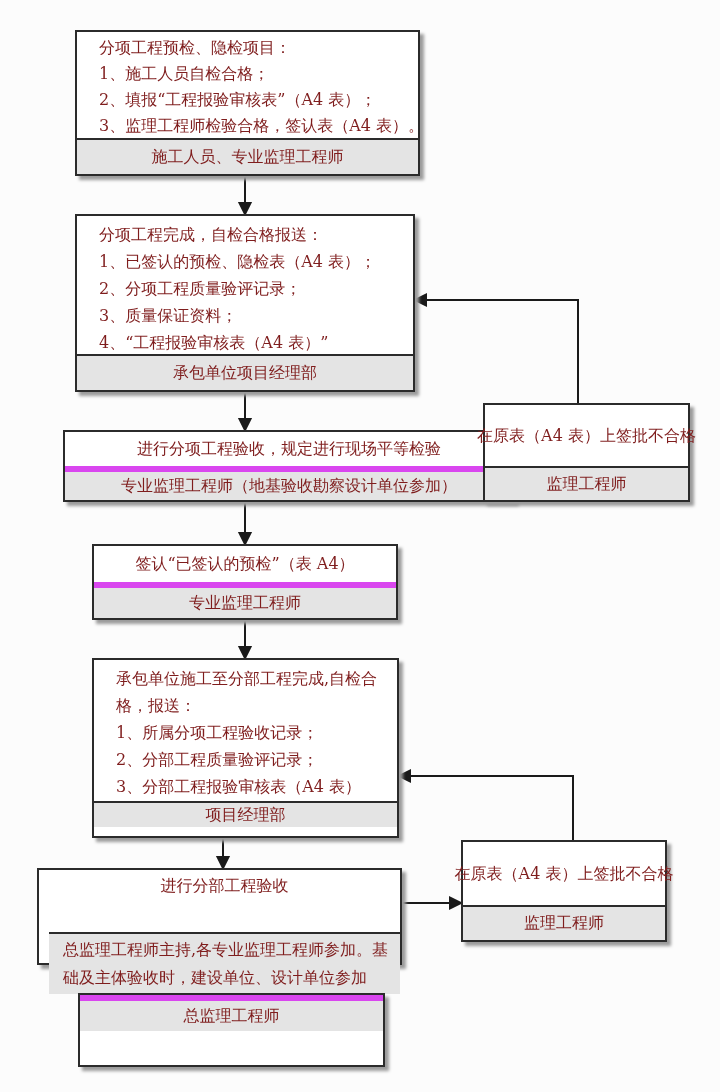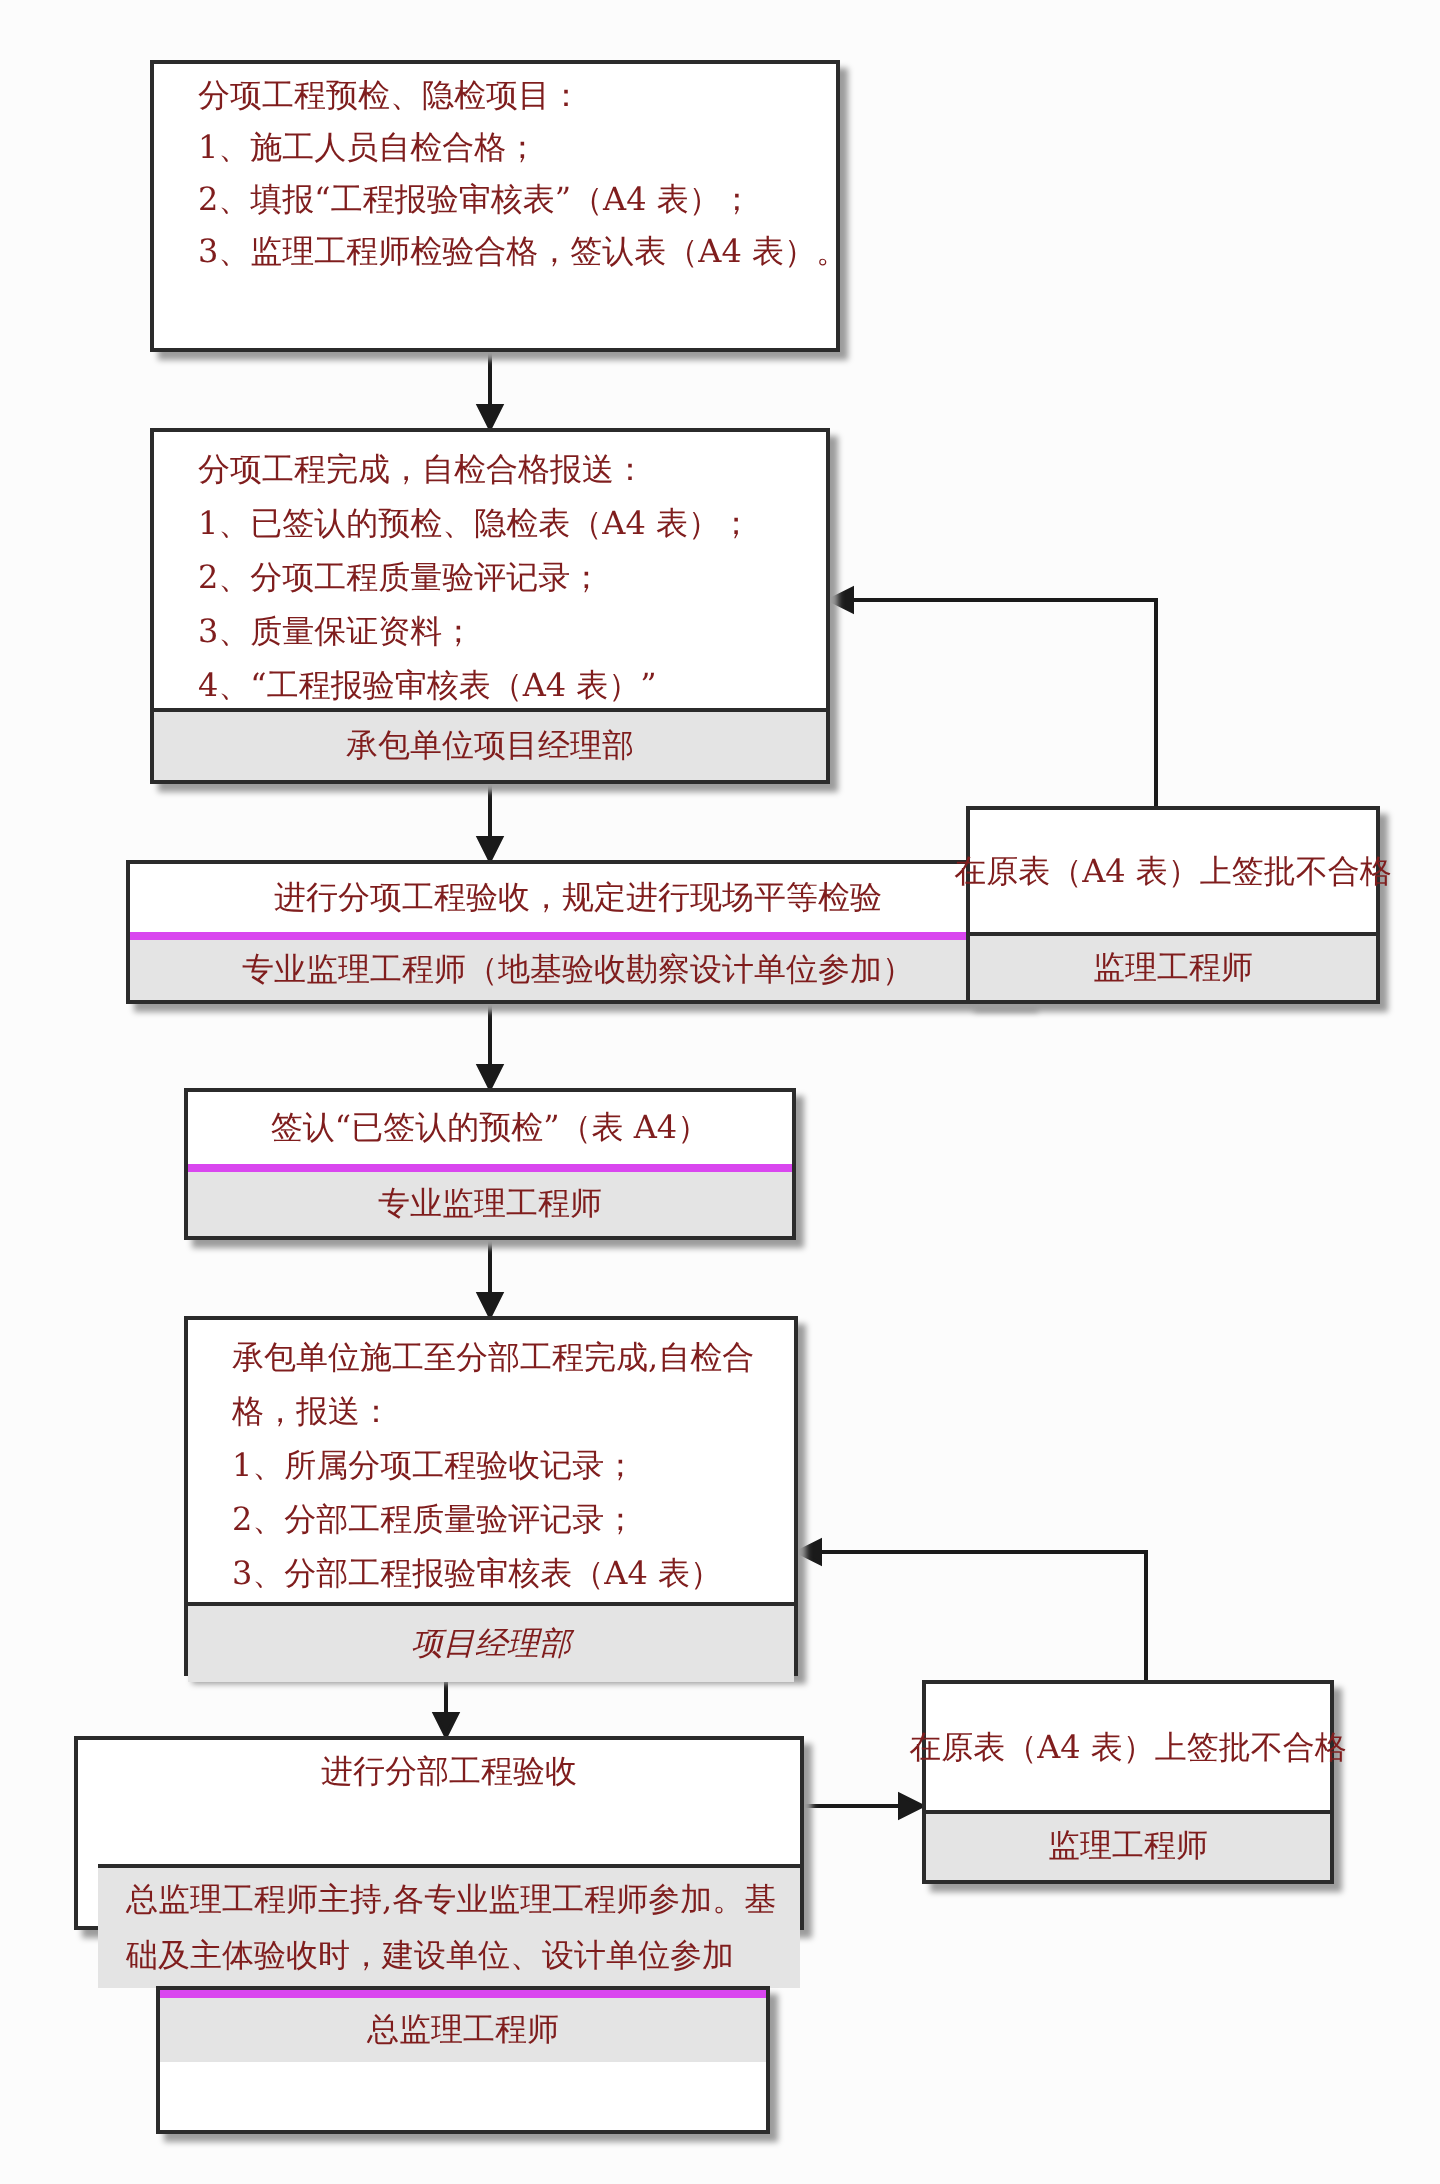--- a/index.html
+++ b/index.html
@@ -12,21 +12,21 @@
     position:absolute;box-sizing:border-box;background:#ffffff;
     border:2px solid #2b2b2b;box-shadow:4px 4px 3px #9c9c9c;
   }
   .body{box-sizing:border-box;}
   .line{white-space:nowrap;}
   .footer{
     box-sizing:border-box;background:#e4e4e4;border-top:2px solid #2b2b2b;
     display:flex;align-items:center;justify-content:center;white-space:nowrap;
   }
   .row{box-sizing:border-box;display:flex;align-items:center;justify-content:center;white-space:nowrap;}
-  .row.gray{background:#e4e4e4;border-top:4px solid #d946ef;}
+  .row.gray{background:#e4e4e4;border-top:6px solid #d946ef;}
   .stack{box-sizing:border-box;display:flex;flex-direction:row;align-items:center;justify-content:center;}
 
   .b1{left:75px;top:30px;width:345px;height:146px;}
   .b1 .body{height:106px;padding:3px 0 0 22px;line-height:26px;}
   .b1 .footer{height:36px;}
 
   .b2{left:75px;top:214px;width:340px;height:178px;}
   .b2 .body{height:138px;padding:5px 0 0 22px;line-height:27px;}
   .b2 .footer{height:36px;}
 
@@ -37,21 +37,21 @@
   .r1{left:483px;top:403px;width:207px;height:99px;}
   .r1 .white{height:61px;line-height:29px;}
   .r1 .footer{height:34px;}
 
   .b4{left:92px;top:544px;width:306px;height:76px;}
   .b4 .row1{height:36px;}
   .b4 .row2{height:36px;}
 
   .b5{left:92px;top:658px;width:307px;height:180px;}
   .b5 .body{height:141px;padding:5px 0 0 22px;line-height:27px;}
-  .b5 .footer{height:40px;font-style:italic;}
+  .b5 .footer{height:26px;}
 
   .r2{left:461px;top:840px;width:206px;height:102px;}
   .r2 .white{height:63px;line-height:29px;}
   .r2 .footer{height:35px;}
 
   .b6{left:37px;top:868px;width:365px;height:97px;padding-left:10px;}
   .b6 .row1{height:33px;}
   .b6 .row2{height:60px;background:#e4e4e4;border-top:2px solid #2b2b2b;
             display:flex;flex-direction:column;justify-content:center;align-items:flex-start;
             padding:0 0 0 14px;line-height:28px;margin-top:29px;}
@@ -100,20 +100,21 @@
     </g>
   </svg>
 
   <div class="box b1">
     <div class="body">
       <div class="line">分项工程预检、隐检项目：</div>
       <div class="line">1、施工人员自检合格；</div>
       <div class="line">2、填报“工程报验审核表”（A4 表）；</div>
       <div class="line">3、监理工程师检验合格，签认表（A4 表）。</div>
     </div>
+    <div class="footer">施工人员、专业监理工程师</div>
   </div>
 
   <div class="box b2">
     <div class="body">
       <div class="line">分项工程完成，自检合格报送：</div>
       <div class="line">1、已签认的预检、隐检表（A4 表）；</div>
       <div class="line">2、分项工程质量验评记录；</div>
       <div class="line">3、质量保证资料；</div>
       <div class="line">4、“工程报验审核表（A4 表）”</div>
     </div>

